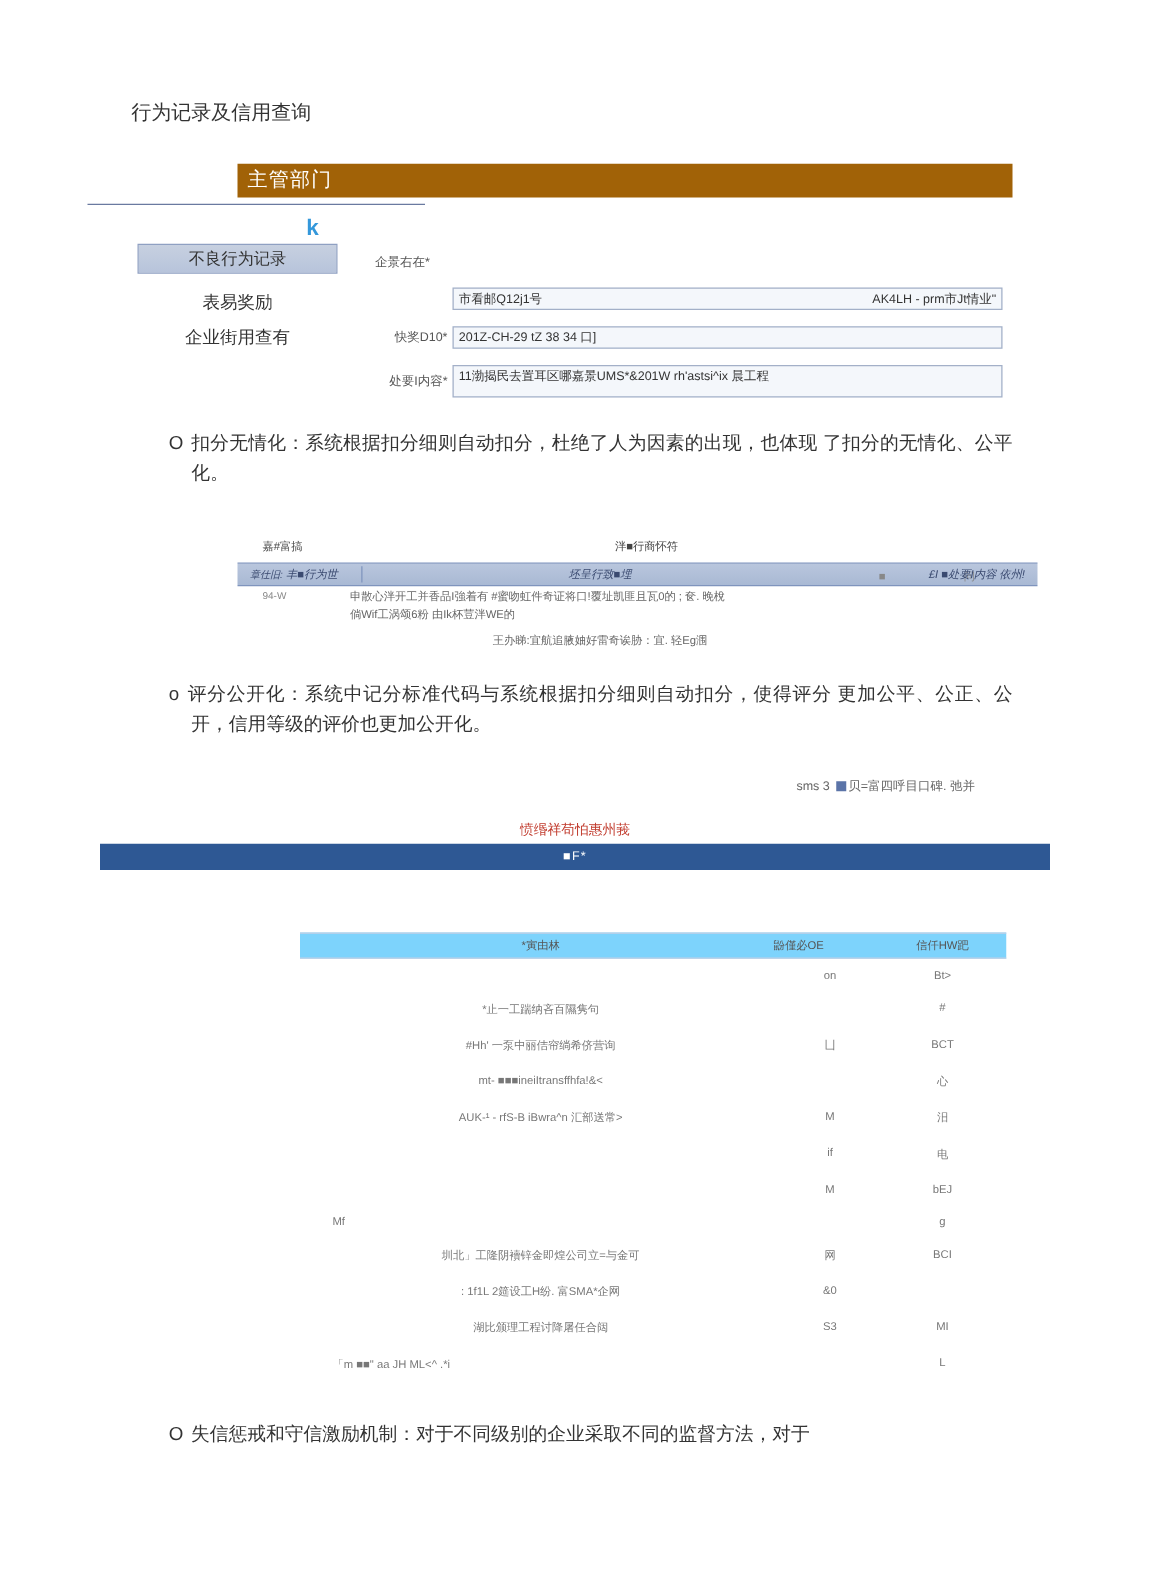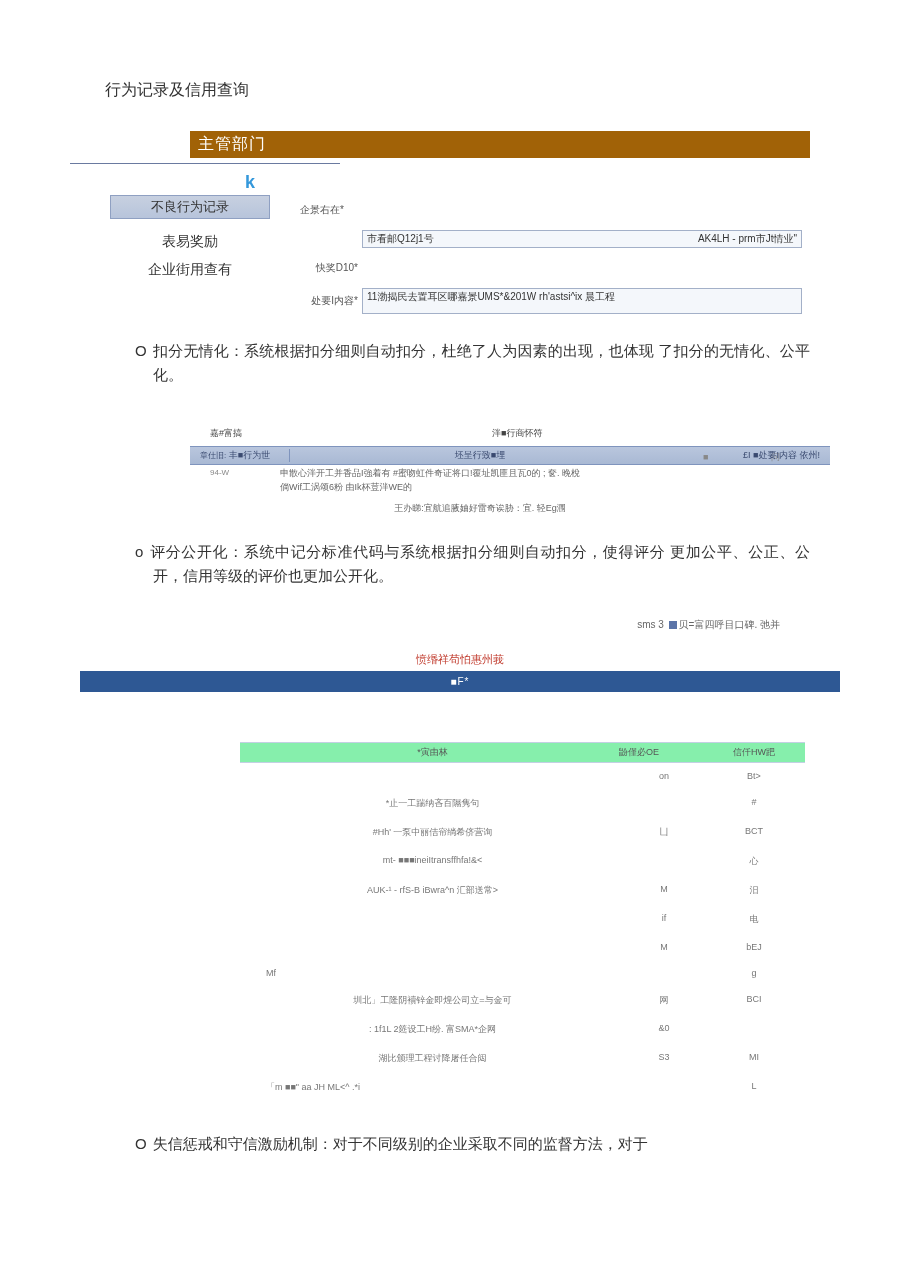--- a/index.html
+++ b/index.html
@@ -113,20 +113,21 @@
     }
     .mini-table-1 .row-bar {
       background: linear-gradient(#b9c6dd, #a9b9d4);
       display: flex;
       font-size: 9px;
       color: #3a4a70;
       padding: 2px 10px;
       justify-content: space-between;
       border-top: 1px solid #7f94bd;
       border-bottom: 1px solid #7f94bd;
+      font-style: italic;
     }
     .mini-table-1 .row-bar .c1 { width: 90px; border-right: 1px solid #7f94bd; }
     .mini-table-1 .row-bar .c2 { flex: 1; text-align: center; }
     .mini-table-1 .row-bar .c3 { width: 150px; text-align: right; }
     .mini-table-1 .row-txt {
       font-size: 9px;
       color: #666;
       padding: 2px 20px 2px 90px;
       line-height: 1.5;
     }
@@ -153,21 +154,21 @@
       padding: 5px 0;
       margin: 0 80px;
       letter-spacing: 1px;
     }
     .score-table {
       margin: 50px 115px 20px 240px;
       font-size: 9px;
       color: #666;
     }
     .score-table .thead {
-      background: #86efac;
+      background: #7dd3fc;
       display: flex;
       padding: 3px 6px;
       color: #555;
       border-top: 1px solid #c3d0e3;
       border-bottom: 1px solid #c3d0e3;
     }
     .score-table .thead .h1 { flex: 1; text-align: center; }
     .score-table .thead .h2 { width: 90px; }
     .score-table .thead .h3 { width: 90px; text-align: center; }
     .score-table .trow {
@@ -203,20 +204,21 @@
   <div class="right-form">
     <div class="field-inline">
       <div class="flabel"></div>
       <div class="input-box split">
         <span>市看邮Q12j1号</span>
         <span>AK4LH - prm市Jt情业"</span>
       </div>
     </div>
     <div class="field-inline">
       <div class="flabel">快奖D10*</div>
+      <div class="input-box">201Z-CH-29 tZ 38 34 口]</div>
     </div>
     <div class="field-inline">
       <div class="flabel">处要I内容*</div>
       <div class="input-box" style="min-height:26px;">11渤揭民去置耳区哪嘉景UMS*&amp;201W rh'astsi^ix 晨工程</div>
     </div>
   </div>
 </div>
 
 <div class="bullet-section">
   <span>O</span>

